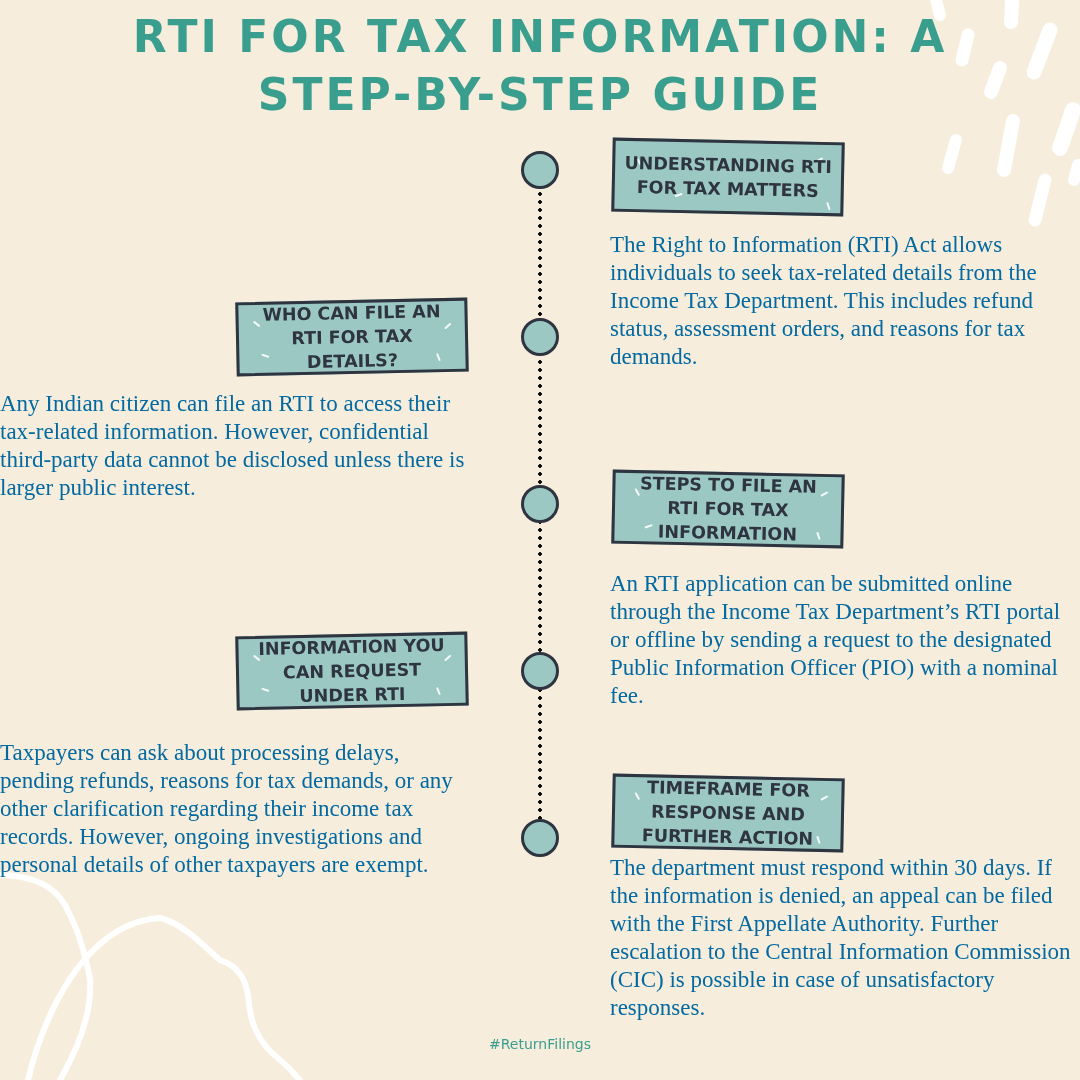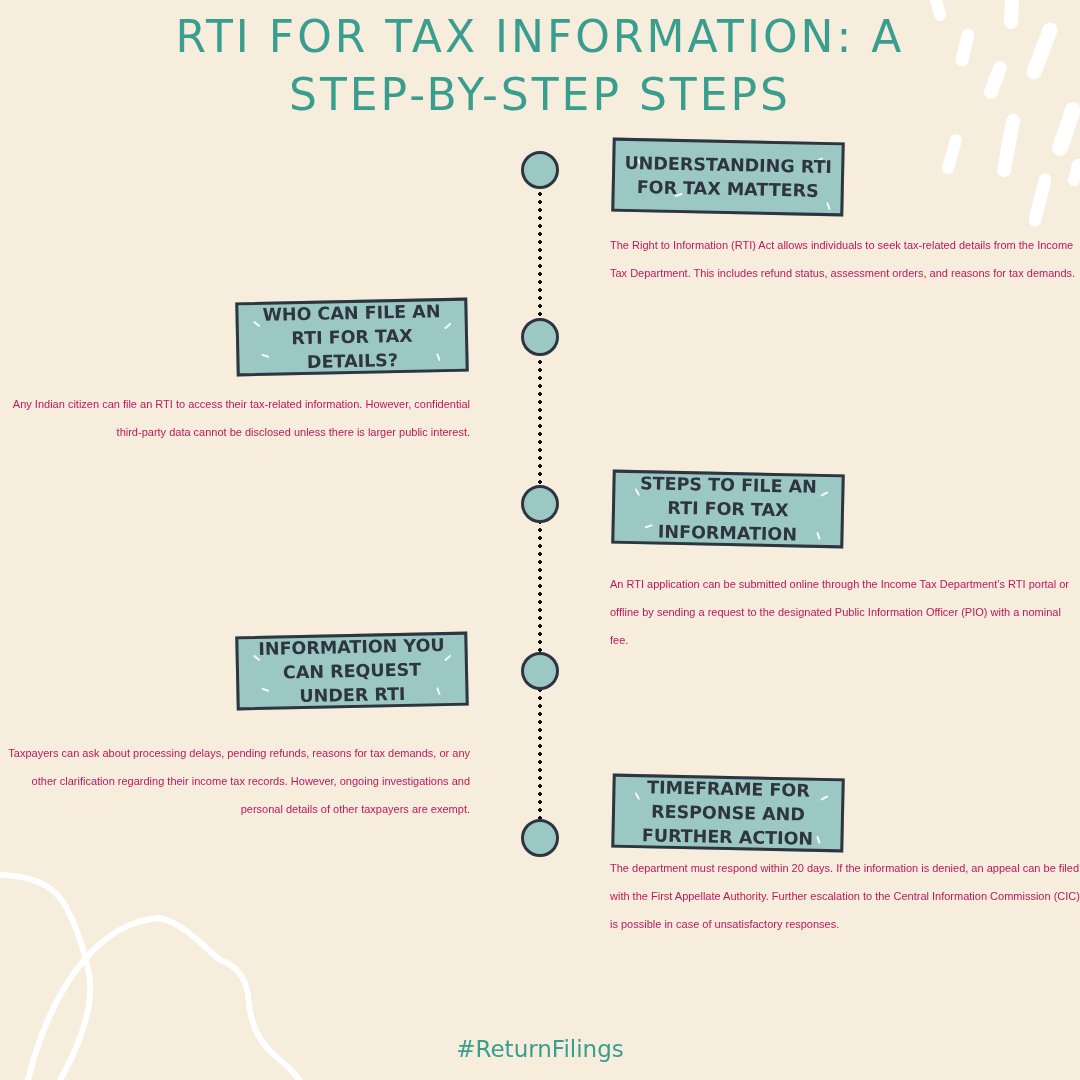--- a/index.html
+++ b/index.html
@@ -8,21 +8,21 @@
     background: #f6eddc;
     position: relative;
     font-family: "Liberation Sans", sans-serif;
     color: #2e3440;
   }
   .deco { position: absolute; left: 0; top: 0; width: 1080px; height: 1080px; pointer-events: none; }
   .title {
     position: absolute; left: 0; top: 8px; width: 1080px;
     text-align: center;
     font-family: "DejaVu Sans", sans-serif;
-    font-weight: normal;
+    font-weight: bold;
     color: #3a9e8f;
     font-size: 44px;
     line-height: 58px;
     letter-spacing: 3px;
   }
   .timeline-line {
     position: absolute; left: 538px; top: 190px; width: 4px; height: 630px;
     background-image: radial-gradient(circle, #111 1.6px, transparent 1.8px);
     background-size: 4px 8px;
     background-repeat: repeat-y;
@@ -52,30 +52,30 @@
       linear-gradient(60deg, transparent 46%, rgba(255,255,255,.85) 47%, rgba(255,255,255,.85) 53%, transparent 54%),
       linear-gradient(-30deg, transparent 46%, rgba(255,255,255,.85) 47%, rgba(255,255,255,.85) 53%, transparent 54%);
     background-size: 10px 10px, 10px 10px;
     background-position: 8px 12px, 40px 52px;
     opacity: 0.0;
   }
   .label-box span { position: relative; z-index: 1; padding: 0 8px; }
   .speck { position: absolute; width: 8px; height: 2px; background: rgba(255,255,255,.9); border-radius: 1px; }
   .desc {
     position: absolute;
-    font-family: Liberation Sans, sans-serif;
-    font-size: 11px;
+    font-family: Liberation Serif, serif;
+    font-size: 23px;
     line-height: 28px;
-    color: #be185d;
+    color: #0369a1;
   }
   .desc.right { left: 610px; width: 470px; text-align: left; }
-  .desc.left { right: 610px; width: 470px; text-align: right; }
+  .desc.left { right: 610px; width: 470px; text-align: left; }
   .hashtag {
     position: absolute; left: 0; top: 1036px; width: 1080px; text-align: center;
-    font-family: "DejaVu Sans", sans-serif; font-size: 23px; color: #3a9e8f;
+    font-family: "DejaVu Sans", sans-serif; font-size: 14px; color: #3a9e8f;
   }
 </style>
 </head>
 <body>
 
 <svg class="deco" viewBox="0 0 1080 1080">
   <g stroke="#ffffff" stroke-linecap="round" fill="none">
     <line x1="940" y1="15" x2="936" y2="0" stroke-width="12"></line>
     <line x1="1012" y1="0" x2="1011" y2="22" stroke-width="14"></line>
     <line x1="968" y1="35" x2="962" y2="60" stroke-width="13"></line>
@@ -88,21 +88,21 @@
     <line x1="1045" y1="180" x2="1035" y2="220" stroke-width="13"></line>
   </g>
   <g stroke="#ffffff" stroke-width="6" fill="none" stroke-linecap="round">
     <path d="M0,875 C40,876 60,890 70,915 C80,935 88,965 90,980 C92,1010 80,1045 60,1080"></path>
     <path d="M28,1080 C40,1030 60,990 80,965 C100,940 125,920 160,918 C185,924 205,948 220,960 C235,965 245,975 248,995 C250,1020 255,1040 280,1060 C290,1068 295,1075 300,1080"></path>
   </g>
 </svg>
 
 <div class="title">
   <div>RTI FOR TAX INFORMATION: A</div>
-  <div>STEP-BY-STEP STEPS</div>
+  <div>STEP-BY-STEP GUIDE</div>
 </div>
 
 <div class="timeline-line"></div>
 
 <div class="node" style="top:151px"></div>
 <div class="node" style="top:318px"></div>
 <div class="node" style="top:485px"></div>
 <div class="node" style="top:652px"></div>
 <div class="node" style="top:819px"></div>
 
@@ -142,15 +142,15 @@
 </div>
 <div class="desc left" style="top:739px">Taxpayers can ask about processing delays, pending refunds, reasons for tax demands, or any other clarification regarding their income tax records. However, ongoing investigations and personal details of other taxpayers are exempt.</div>
 
 <div class="label-box r" style="left:612px;top:776px">
   <i class="speck" style="left:18px;top:18px;transform:rotate(60deg)"></i>
   <i class="speck" style="left:205px;top:16px;transform:rotate(-30deg)"></i>
   <i class="speck" style="left:30px;top:52px;transform:rotate(-20deg)"></i>
   <i class="speck" style="left:200px;top:58px;transform:rotate(70deg)"></i>
   <span>TIMEFRAME FOR RESPONSE AND FURTHER ACTION</span>
 </div>
-<div class="desc right" style="top:854px">The department must respond within 20 days. If the information is denied, an appeal can be filed with the First Appellate Authority. Further escalation to the Central Information Commission (CIC) is possible in case of unsatisfactory responses.</div>
+<div class="desc right" style="top:854px">The department must respond within 30 days. If the information is denied, an appeal can be filed with the First Appellate Authority. Further escalation to the Central Information Commission (CIC) is possible in case of unsatisfactory responses.</div>
 
 <div class="hashtag">#ReturnFilings</div>
 
 </body></html>

